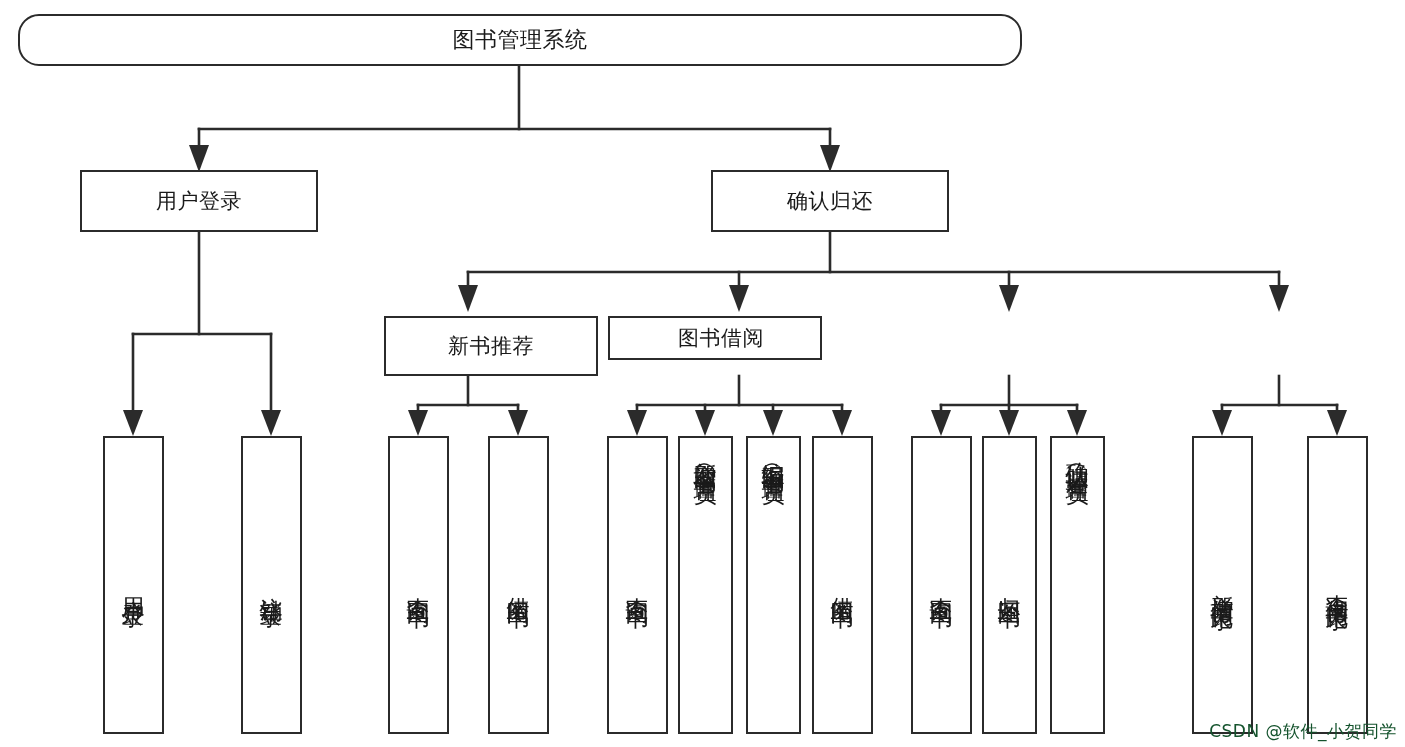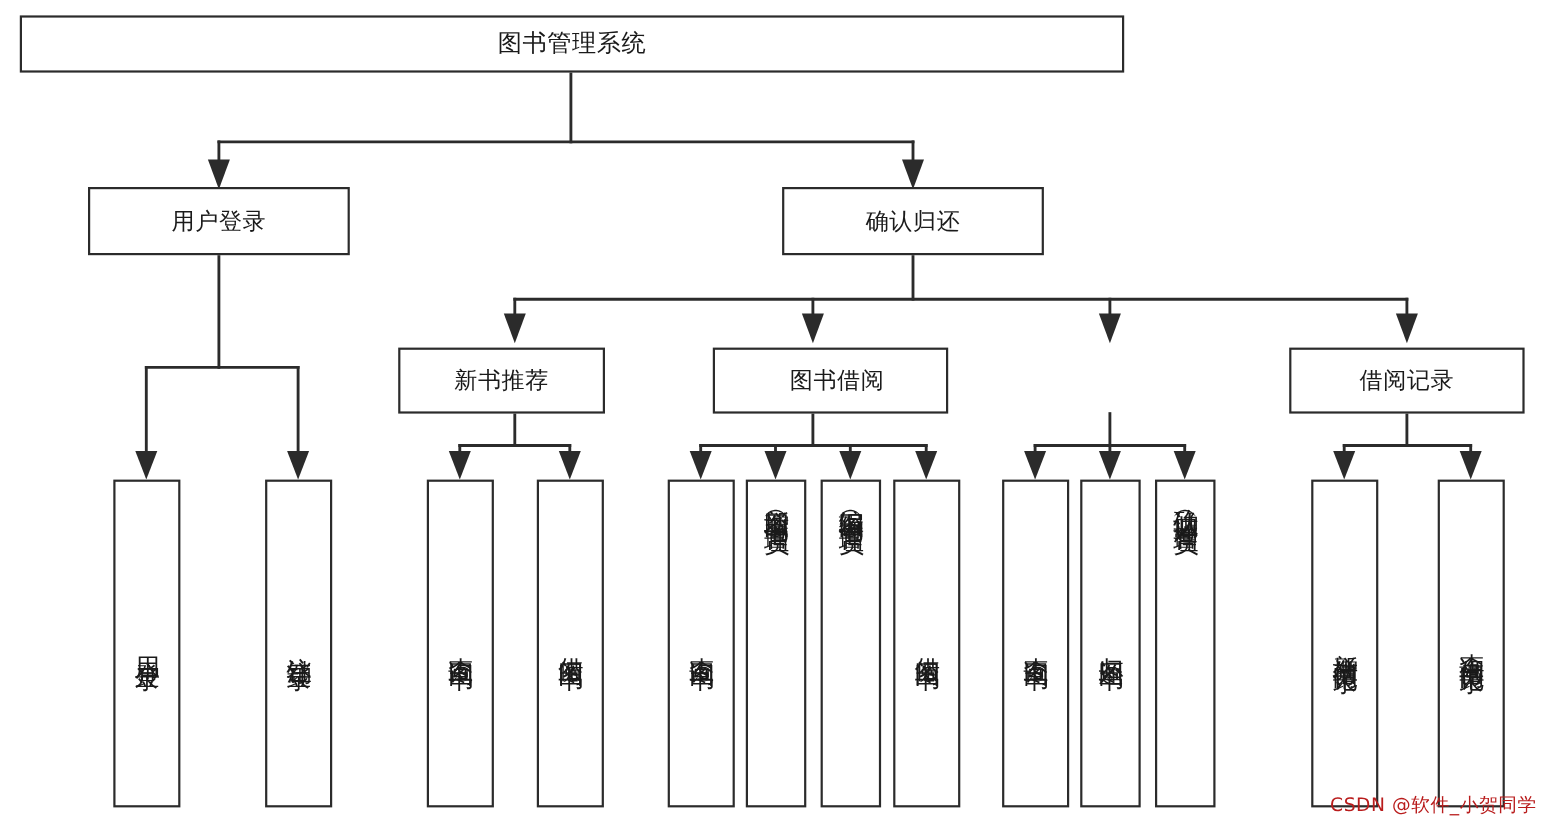--- a/index.html
+++ b/index.html
@@ -57,21 +57,21 @@
   
   .node.vert.center{
     align-items:center;
     padding-top:0;
   }
   #watermark{
     position:absolute;
     right:8px;
     bottom:4px;
     font-size:17px;
-    color:#b91c1c;
+    color:#14532d;
     letter-spacing:0.5px;
     white-space:nowrap;
     user-select:none;
   }
 </style>
 </head>
 <body>
 
 <div id="diagram">
 
@@ -146,39 +146,36 @@
 
       <path d="M 931 410 L 951 410 L 941 436 z"></path>
       <path d="M 999 410 L 1019 410 L 1009 436 z"></path>
       <path d="M 1067 410 L 1087 410 L 1077 436 z"></path>
 
       <path d="M 1212 410 L 1232 410 L 1222 436 z"></path>
       <path d="M 1327 410 L 1347 410 L 1337 436 z"></path>
     </g>
   </svg>
 
-  <div class="node horiz root" style="left:18px;top:14px;width:1004px;height:52px;">
+  <div class="node horiz root" style="left:18px;top:14px;width:1004px;height:52px;border-radius:21px;">
     <span class="label">图书管理系统</span>
   </div>
 
   <div class="node horiz" style="left:80px;top:170px;width:238px;height:62px;">
     <span class="label">用户登录</span>
   </div>
   <div class="node horiz" style="left:711px;top:170px;width:238px;height:62px;">
     <span class="label">确认归还</span>
   </div>
 
-  <div class="node horiz" style="left:362px;top:316px;width:188px;height:60px;">
+  <div class="node horiz" style="left:384px;top:316px;width:214px;height:60px;">
     <span class="label">新书推荐</span>
   </div>
-  <div class="node horiz" style="left:648px;top:316px;width:214px;height:60px;padding-left:12px;">
+  <div class="node horiz" style="left:608px;top:316px;width:214px;height:44px;padding-left:12px;">
     <span class="label">图书借阅</span>
-  </div>
-  <div class="node horiz" style="left:1172px;top:316px;width:214px;height:60px;">
-    <span class="label">借阅记录</span>
   </div>
 
   <div class="node vert center" style="left:103px;top:436px;width:61px;height:298px;">
     <span class="label">用户登录</span>
   </div>
   <div class="node vert center" style="left:241px;top:436px;width:61px;height:298px;">
     <span class="label">注销登录</span>
   </div>
 
   <div class="node vert center" style="left:388px;top:436px;width:61px;height:298px;">

